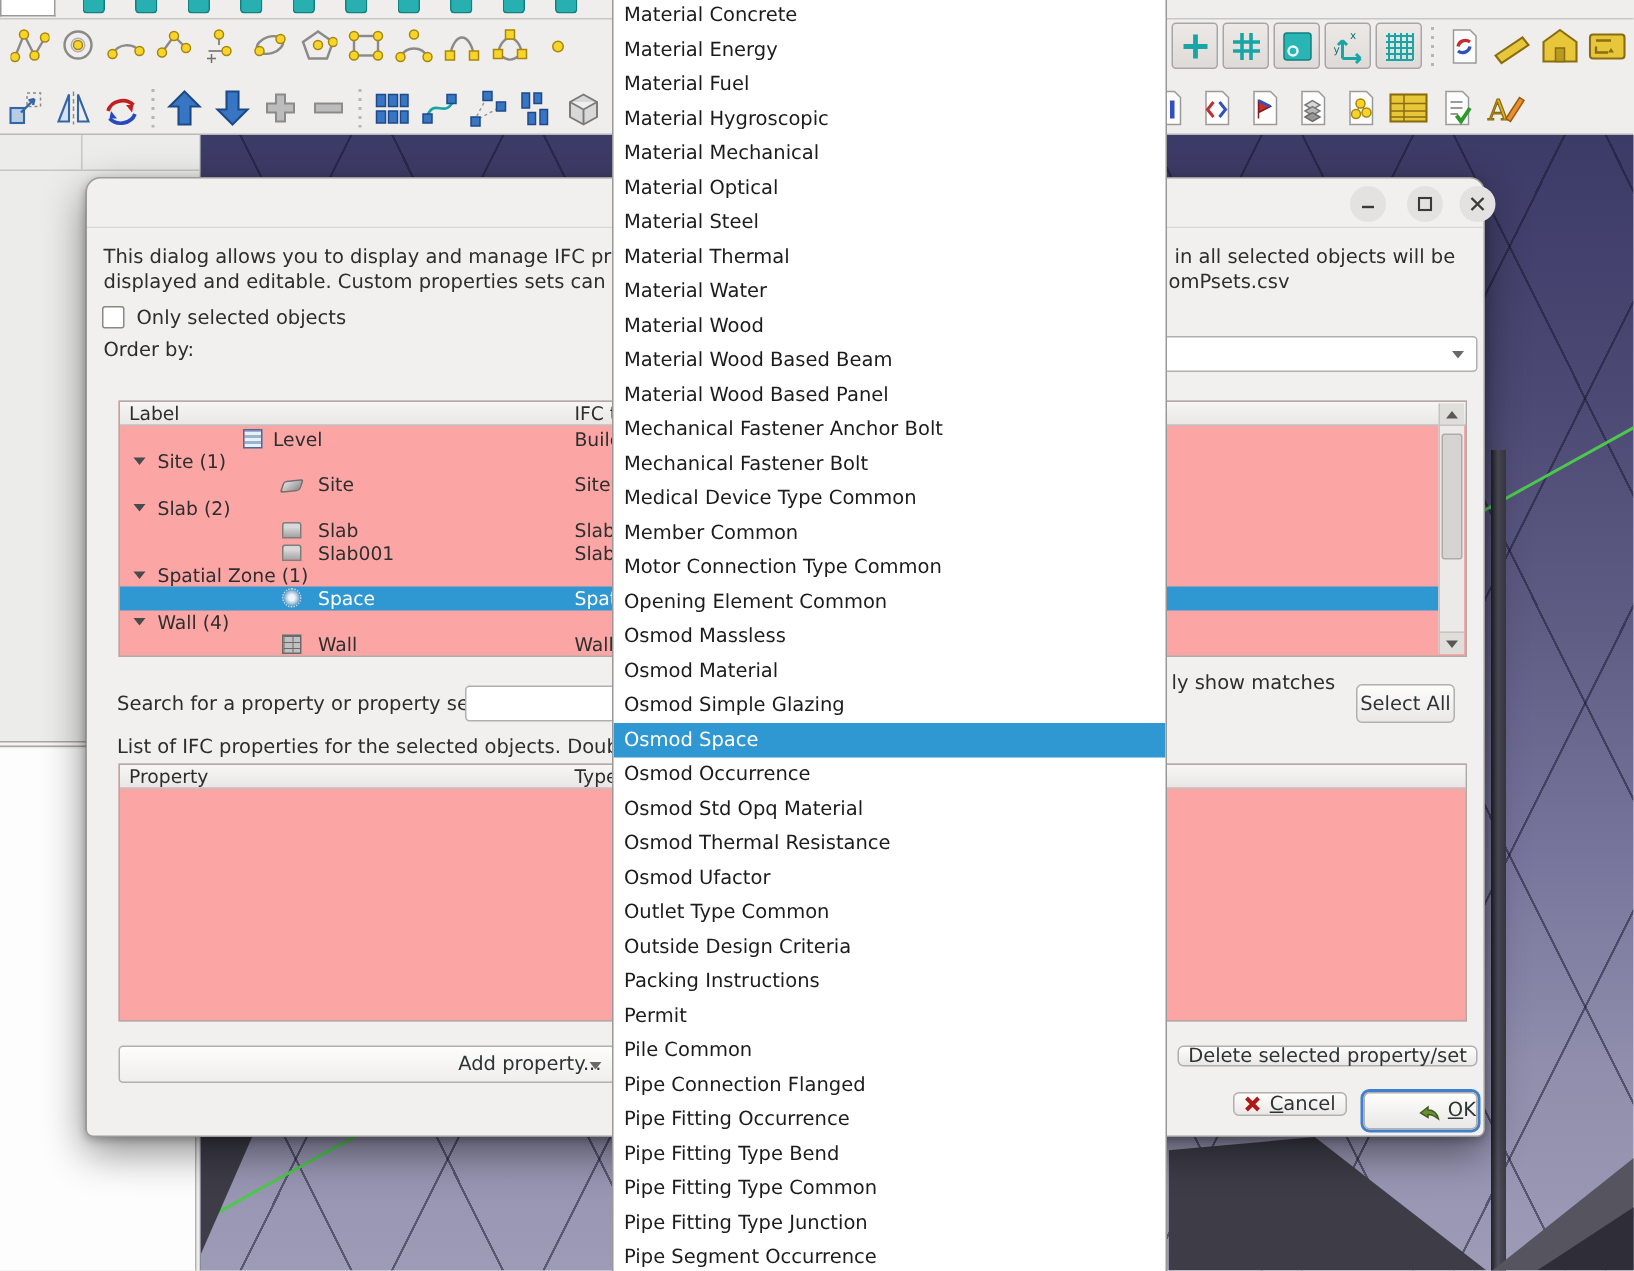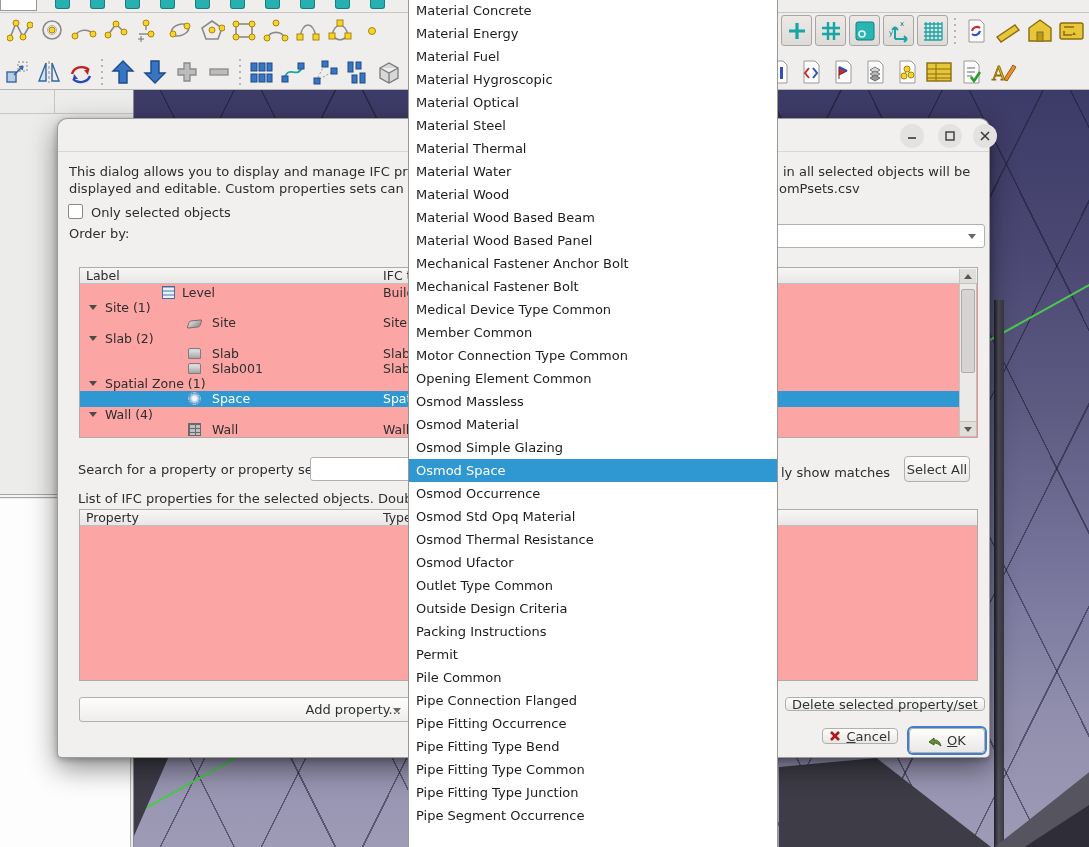--- a/index.html
+++ b/index.html
@@ -80,21 +80,21 @@
   .vs-up { top:0; border-bottom:1px solid #c6c4c2; } .vs-down { bottom:0; border-top:1px solid #c6c4c2; }
   .tri-up { width:0; height:0; border-left:4px solid transparent; border-right:4px solid transparent; border-bottom:5px solid #5a5856; }
   .tri-down { width:0; height:0; border-left:4px solid transparent; border-right:4px solid transparent; border-top:5px solid #5a5856; }
   .vs-thumb { position:absolute; left:1px; width:14px; background:#d6d4d2; border:1px solid #aeacaa; border-radius:2px; }
 
   
   #popup { position:absolute; left:408px; top:-2px; width:370px; height:852px; background:#fff; border:1px solid #9a9896; z-index:30; overflow:hidden; }
   .dd-item { height:23px; line-height:23px; padding-left:7px; font-size:13px; color:#1c1c1c; white-space:nowrap; }
   .dd-item.selected { background:#2f97d1; color:#fff; }
 
-  .ok-ring { box-shadow:0 0 0 2px #3f7fce; }
+  .ok-ring { box-shadow:0 0 0 2px #3f7fce;justify-content:flex-end; }
   .accel { text-decoration:underline; }
   svg { display:block; }
 </style>
 </head>
 <body>
 
 <div id="toolbars">
   <div id="row0">
     <div id="row0-input"></div>
     <span class="teal-stub" style="left:55px"></span>
@@ -517,21 +517,21 @@
         </div>
       <div class="vs-thumb" style="top:20px; height:84px;"></div>
       <div class="vs-btn vs-down">
           <span class="tri-down"></span>
         </div>
     </div>
   </div>
 
   <div class="dlg-label" style="left:20px; top:343px;">Search for a property or property set:</div>
   <input class="textinput" style="left: 252px; top: 338px; width: 300px;" value="">
-  <div class="dlg-label" style="left:723px; top:346px;">ly show matches</div>
+  <div class="dlg-label" style="left:723px; top:329px;">ly show matches</div>
   <div class="push-btn" style="left:846px; top:337px; width:66px; height:26px;">
       <span>Select All</span>
     </div>
 
   <div class="dlg-label" style="left:20px; top:372px;">List of IFC properties for the selected objects. Double-c</div>
 
   <div class="tbl" style="left:21px; top:390px; width:899px; height:172px;">
     <div class="tbl-header">
       <span class="th1">Property</span>
       <span class="th2">Type</span>
@@ -558,20 +558,21 @@
       </svg>
     <span><span class="accel">O</span><span>K</span></span>
   </div>
 </div>
 
 <div id="popup">
     <div class="dd-item">Material Concrete</div>
     <div class="dd-item">Material Energy</div>
     <div class="dd-item">Material Fuel</div>
     <div class="dd-item">Material Hygroscopic</div>
+    <div class="dd-item">Material Mechanical</div>
     <div class="dd-item">Material Optical</div>
     <div class="dd-item">Material Steel</div>
     <div class="dd-item">Material Thermal</div>
     <div class="dd-item">Material Water</div>
     <div class="dd-item">Material Wood</div>
     <div class="dd-item">Material Wood Based Beam</div>
     <div class="dd-item">Material Wood Based Panel</div>
     <div class="dd-item">Mechanical Fastener Anchor Bolt</div>
     <div class="dd-item">Mechanical Fastener Bolt</div>
     <div class="dd-item">Medical Device Type Common</div>

